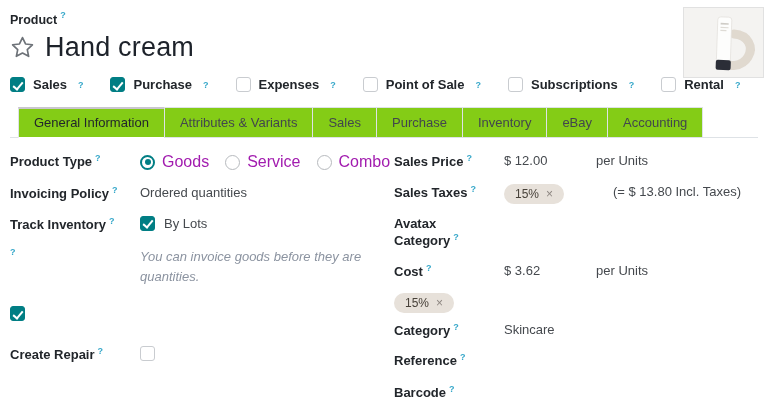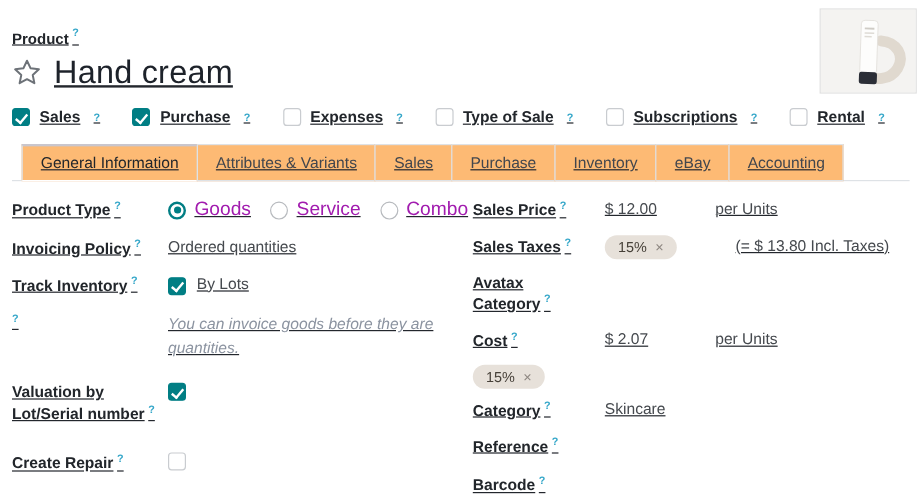--- a/index.html
+++ b/index.html
@@ -1,39 +1,39 @@
 <!DOCTYPE html>
 <html><head>
 <meta charset="utf-8">
 <style>
   * { margin:0; padding:0; box-sizing:border-box; }
   html,body { width:768px; height:412px; background:#fff; overflow:hidden;
     font-family:"Liberation Sans", sans-serif; color:#23272d; }
-  .page { position:relative; width:768px; height:388px; padding:22px 10px 0 10px;text-decoration:underline; }
+  .page { position:relative; width:768px; height:388px; padding:10px 10px 0 10px; }
 
   sup.help { color:#35a7c9; font-size:9px; font-weight:bold; margin-left:3px; vertical-align:super; }
 
   
   .record-label { font-size:12.5px; font-weight:bold; color:#22262b; }
   .title-row { display:flex; align-items:center; gap:10px; margin-top:3px; height:32px; }
   .star { width:25px; height:25px; cursor:pointer; }
   .title { font-size:27px; font-weight:500; color:#1d222a; letter-spacing:0.2px; }
 
   
   .toggles { display:flex; align-items:center; gap:27px; margin-top:13px; height:17px; }
   .toggle { display:flex; align-items:center; gap:8px; cursor:pointer; }
   .cb { width:15px; height:15px; border:1px solid #c9ccd0; border-radius:3px; background:#fff; position:relative; flex:0 0 auto; }
   .cb.checked { background:#017e84; border-color:#017e84; }
   .cb.checked::after { content:""; position:absolute; left:4px; top:1.5px; width:4px; height:8px;
     border:solid #fff; border-width:0 2px 2px 0; transform:rotate(40deg); }
   .toggle .lbl { font-size:13px; font-weight:bold; color:#22262b; }
 
   
   .tabs { display:flex; margin-top:14px; border-bottom:1px solid #dee2e6; padding-left:8px; height:31px; }
-  .tab { font-size:13px; color:#42464d; padding:7px 15px 0 15px; border:1px solid #dee2e6; background:#fdba74;
+  .tab { font-size:13px; color:#42464d; padding:7px 15px 0 15px; border:1px solid #dee2e6; background:#84cc16;
     margin-bottom:-1px; margin-right:-1px; cursor:pointer; white-space:nowrap; }
   .tab.active { border-top:2px solid #c9c6cd; border-bottom:1px solid #fff; color:#22262b; padding-top:6px; }
 
   
   .content { display:flex; margin-top:15px; }
   .col-left { width:384px; flex:0 0 auto; }
   .col-right { flex:1; }
   .row-l { display:grid; grid-template-columns:130px 1fr; margin-bottom:13px; min-height:17px; align-items:start; }
   .row-r { display:grid; grid-template-columns:110px 92px 1fr; margin-bottom:12px; min-height:17px; align-items:start; }
   .flabel { font-size:13px; font-weight:bold; color:#22262b; padding-right:8px; line-height:1.3; }
@@ -43,21 +43,21 @@
   .note { font-size:13px; color:#45494e; text-align:right; padding-right:17px; }
 
   
   .radios { display:flex; gap:16px; align-items:center; }
   .radio-opt { display:flex; gap:7px; align-items:center; cursor:pointer; }
   .radio { width:15px; height:15px; border-radius:50%; border:1px solid #b7babe; background:#fff; position:relative; flex:0 0 auto; }
   .radio.selected { border:2px solid #017e84; }
   .radio.selected::after { content:""; position:absolute; left:2.5px; top:2.5px; width:6px; height:6px; border-radius:50%; background:#017e84; }
   .radio-opt .olbl { font-size:16px; color:#a21caf; }
 
-  .cbrow { display:flex; gap:9px; align-items:flex-end; }
+  .cbrow { display:flex; gap:9px; align-items:flex-start; }
 
   
   .tag { display:inline-flex; align-items:center; gap:7px; background:#e7e1da; border-radius:11px;
     padding:3px 11px; font-size:12px; color:#474139; margin-top:-2px; cursor:pointer;justify-content:flex-end; }
   .tag .x { color:#8d8680; font-size:12px; cursor:pointer; }
 
   
   .prod-img { position:absolute; top:7px; right:4px; width:81px; height:71px; border:1px solid #e1e1e1;
     background:#fbfbfa; display:flex; align-items:center; justify-content:center; cursor:pointer; }
 </style>
@@ -87,21 +87,21 @@
       <span class="lbl">Purchase</span>
         <sup class="help">?</sup>
     </div>
     <div class="toggle">
       <span class="cb"></span>
       <span class="lbl">Expenses</span>
         <sup class="help">?</sup>
     </div>
     <div class="toggle">
       <span class="cb"></span>
-      <span class="lbl">Type of Sale</span>
+      <span class="lbl">Point of Sale</span>
         <sup class="help">?</sup>
     </div>
     <div class="toggle">
       <span class="cb"></span>
       <span class="lbl">Subscriptions</span>
         <sup class="help">?</sup>
     </div>
     <div class="toggle">
       <span class="cb"></span>
       <span class="lbl">Rental</span>
@@ -153,21 +153,20 @@
           <span class="fvalue">By Lots</span>
         </div>
       </div>
 
       <div class="row-l" style="margin-bottom:19px;">
         <div class="flabel"><sup class="help" style="margin-left:0;">?</sup></div>
         <div class="hint">You can invoice goods before they are quantities.</div>
       </div>
 
       <div class="row-l" style="margin-bottom:23px;">
-        <div class="flabel"><span>Valuation by Lot/Serial number</span><sup class="help">?</sup></div>
         <div class="cbrow">
           <span class="cb checked"></span>
         </div>
       </div>
 
       <div class="row-l">
         <div class="flabel"><span>Create Repair</span><sup class="help">?</sup></div>
         <div class="cbrow">
           <span class="cb"></span>
         </div>
@@ -194,21 +193,21 @@
       </div>
 
       <div class="row-r" style="">
         <div class="flabel"><span>Avatax Category</span><sup class="help">?</sup></div>
         <div class="fvalue"></div>
         <div></div>
       </div>
 
       <div class="row-r">
         <div class="flabel"><span>Cost</span><sup class="help">?</sup></div>
-        <div class="fvalue">$ 2.07</div>
+        <div class="fvalue">$ 3.62</div>
         <div class="uom">per Units</div>
       </div>
 
       <div class="row-r" style="margin-bottom:9px;">
         <div>
           <span class="tag">
             <span>15%</span>
             <span class="x">×</span>
           </span>
         </div>

